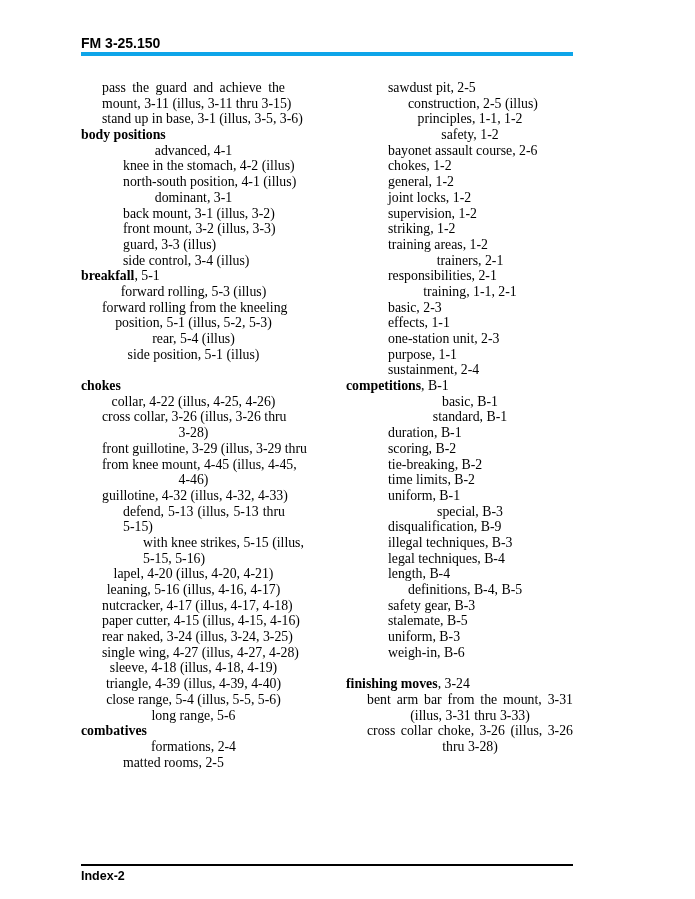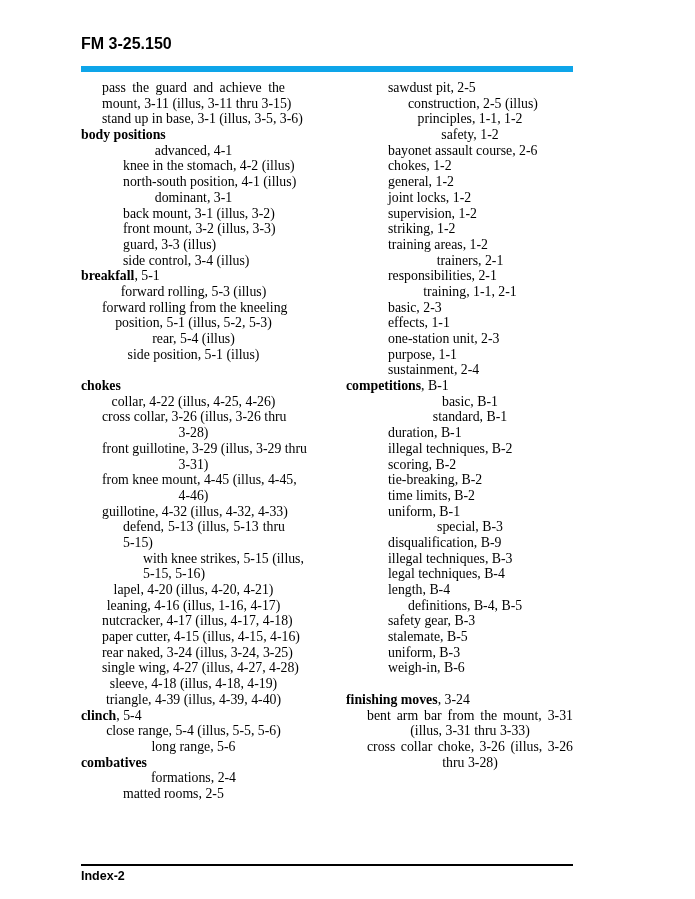--- a/index.html
+++ b/index.html
@@ -15,24 +15,24 @@
     color: #000000;
     overflow: hidden;
   }
   .page-header {
     position: absolute;
     left: 81px;
     top: 37px;
     width: 492px;
     font-family: "Liberation Sans", sans-serif;
     font-weight: bold;
-    font-size: 16px;
+    font-size: 14px;
     line-height: 13px;
-    padding-bottom: 16px;
-    border-bottom: 6px solid #0ea5e9;
+    padding-bottom: 2px;
+    border-bottom: 4px solid #0ea5e9;
   }
   .page-footer {
     position: absolute;
     left: 81px;
     top: 864px;
     width: 492px;
     font-family: "Liberation Sans", sans-serif;
     font-weight: bold;
     font-size: 12.5px;
     line-height: 13px;
@@ -97,37 +97,35 @@
         <div class="line l1 just"><span>forward rolling from the kneeling</span></div>
         <div class="line l1"><span>position, 5-1 (illus, 5-2, 5-3)</span></div>
         <div class="line l1"><span>rear, 5-4 (illus)</span></div>
         <div class="line l1"><span>side position, 5-1 (illus)</span></div>
         <div class="line blank"></div>
         <div class="line l0"><b>chokes</b></div>
         <div class="line l1"><span>collar, 4-22 (illus, 4-25, 4-26)</span></div>
         <div class="line l1 just"><span>cross collar, 3-26 (illus, 3-26 thru</span></div>
         <div class="line l1"><span>3-28)</span></div>
         <div class="line l1 just"><span>front guillotine, 3-29 (illus, 3-29 thru</span></div>
-        <div class="line l1"><span>3-31)</span></div>
         <div class="line l1 just"><span>from knee mount, 4-45 (illus, 4-45,</span></div>
         <div class="line l1"><span>4-46)</span></div>
         <div class="line l1"><span>guillotine, 4-32 (illus, 4-32, 4-33)</span></div>
         <div class="line l2 just"><span>defend, 5-13 (illus, 5-13 thru</span></div>
         <div class="line l2"><span>5-15)</span></div>
         <div class="line l3 just"><span>with knee strikes, 5-15 (illus,</span></div>
         <div class="line l3"><span>5-15, 5-16)</span></div>
         <div class="line l1"><span>lapel, 4-20 (illus, 4-20, 4-21)</span></div>
-        <div class="line l1"><span>leaning, 4-16 (illus, 1-16, 4-17)</span></div>
+        <div class="line l1"><span>leaning, 5-16 (illus, 4-16, 4-17)</span></div>
         <div class="line l1"><span>nutcracker, 4-17 (illus, 4-17, 4-18)</span></div>
         <div class="line l1"><span>paper cutter, 4-15 (illus, 4-15, 4-16)</span></div>
         <div class="line l1"><span>rear naked, 3-24 (illus, 3-24, 3-25)</span></div>
         <div class="line l1"><span>single wing, 4-27 (illus, 4-27, 4-28)</span></div>
         <div class="line l1"><span>sleeve, 4-18 (illus, 4-18, 4-19)</span></div>
         <div class="line l1"><span>triangle, 4-39 (illus, 4-39, 4-40)</span></div>
-        <div class="line l0"><b>clinch</b><span>, 5-4</span></div>
         <div class="line l1"><span>close range, 5-4 (illus, 5-5, 5-6)</span></div>
         <div class="line l1"><span>long range, 5-6</span></div>
         <div class="line l0"><b>combatives</b></div>
         <div class="line l1"><span>formations, 2-4</span></div>
         <div class="line l2"><span>matted rooms, 2-5</span></div>
       </div>
     <div class="col col-right">
         <div class="line l2"><span>sawdust pit, 2-5</span></div>
         <div class="line l3"><span>construction, 2-5 (illus)</span></div>
         <div class="line l1"><span>principles, 1-1, 1-2</span></div>
@@ -144,21 +142,20 @@
         <div class="line l1"><span>training, 1-1, 2-1</span></div>
         <div class="line l2"><span>basic, 2-3</span></div>
         <div class="line l2"><span>effects, 1-1</span></div>
         <div class="line l2"><span>one-station unit, 2-3</span></div>
         <div class="line l2"><span>purpose, 1-1</span></div>
         <div class="line l2"><span>sustainment, 2-4</span></div>
         <div class="line l0"><b>competitions</b><span>, B-1</span></div>
         <div class="line l1"><span>basic, B-1</span></div>
         <div class="line l1"><span>standard, B-1</span></div>
         <div class="line l2"><span>duration, B-1</span></div>
-        <div class="line l2"><span>illegal techniques, B-2</span></div>
         <div class="line l2"><span>scoring, B-2</span></div>
         <div class="line l2"><span>tie-breaking, B-2</span></div>
         <div class="line l2"><span>time limits, B-2</span></div>
         <div class="line l2"><span>uniform, B-1</span></div>
         <div class="line l1"><span>special, B-3</span></div>
         <div class="line l2"><span>disqualification, B-9</span></div>
         <div class="line l2"><span>illegal techniques, B-3</span></div>
         <div class="line l2"><span>legal techniques, B-4</span></div>
         <div class="line l2"><span>length, B-4</span></div>
         <div class="line l3"><span>definitions, B-4, B-5</span></div>

